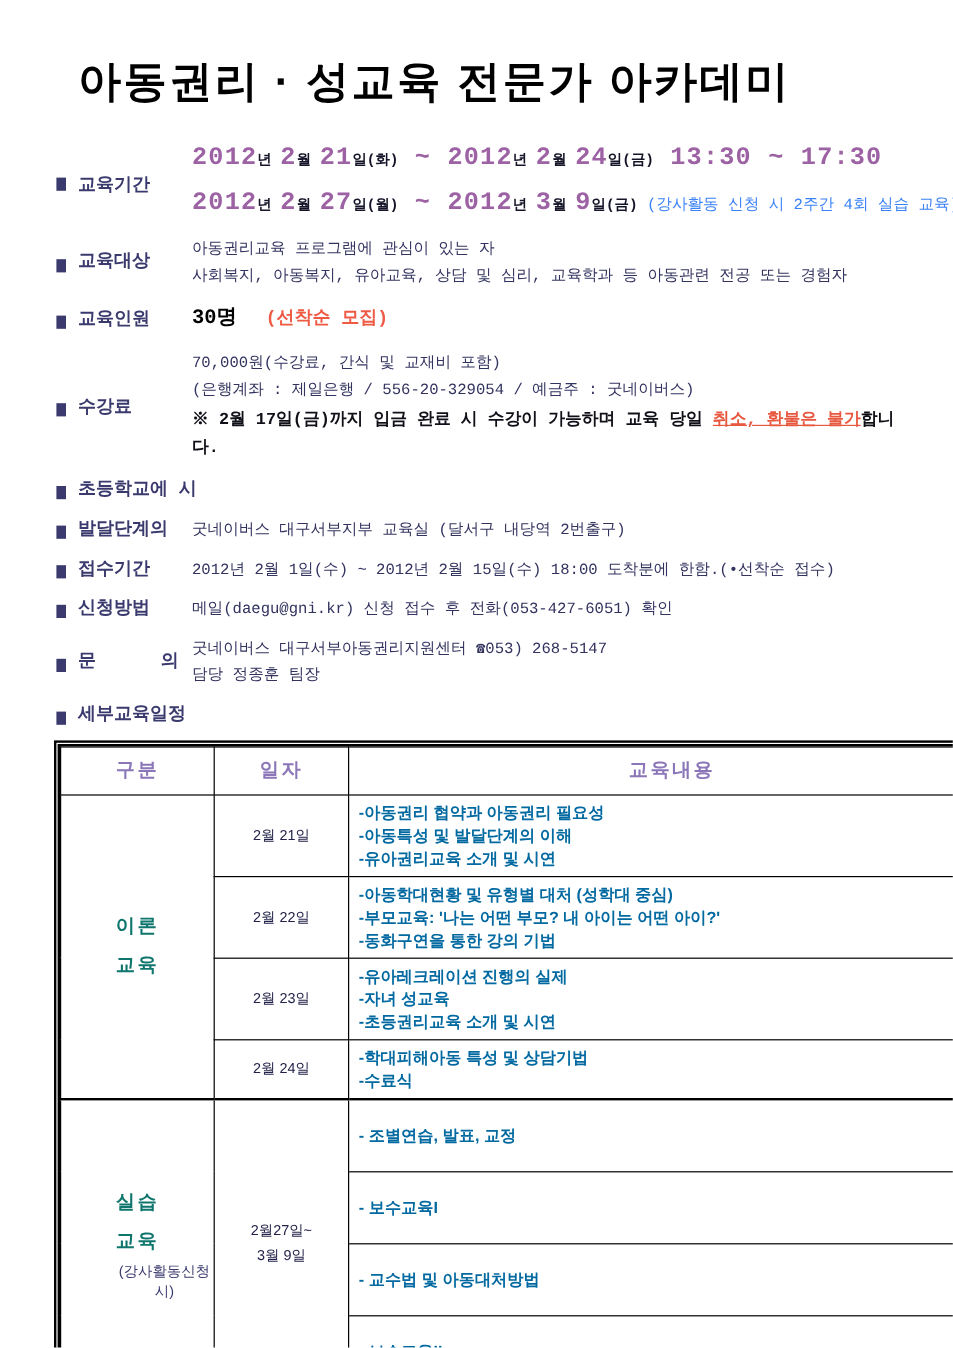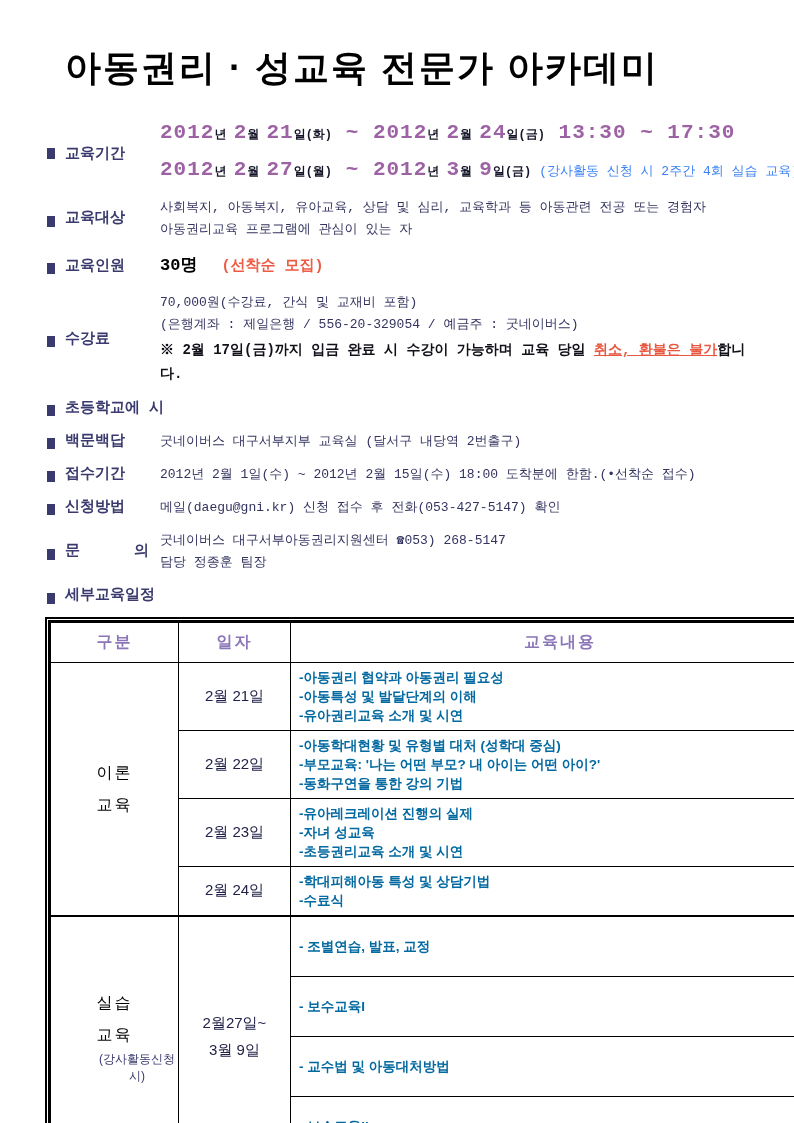--- a/index.html
+++ b/index.html
@@ -43,23 +43,23 @@
   
   .table-frame { margin-top:10px; width:790px; border:5px double #000; }
   table.schedule { width:100%; border-collapse:collapse; table-layout:fixed; }
   .schedule th, .schedule td { border:1px solid #000; }
   .schedule th {
     height:40px; font-size:16px; font-weight:bold; color:#8b76b8;
     text-align:center; letter-spacing:2px;
   }
   .col-cat { width:128px; } .col-date { width:112px; }
   td.cat { text-align:center; vertical-align:middle; }
-  .cat-line { font-size:16px; font-weight:normal; color:#000000; line-height:2.0; letter-spacing:2px; }
+  .cat-line { font-size:16px; font-weight:bold; color:#0f766e; line-height:2.0; letter-spacing:2px; }
   .cat-note { font-size:12px; font-weight:normal; color:#3a3a6e; letter-spacing:0;margin-left:45px; }
-  td.date { text-align:center; vertical-align:middle; font-size:15px; color:#22224a; }
+  td.date { text-align:center; vertical-align:middle; font-size:12px; color:#22224a; }
   .date-line { line-height:1.8; }
   td.cellc { padding:5px 8px; vertical-align:middle; }
   .content-line { font-size:13.5px; font-weight:bold; color:#0369a1; line-height:19px; white-space:nowrap; }
   tr.small-row td.cellc { height:25px; padding:20px 8px; }
   tr.group-start td { border-top:2px solid #000; }
 
   .footnote { margin-top:7px; font-size:14px; font-weight:bold; color:#101018; letter-spacing:0.5px; }
 </style>
 </head>
 <body>
@@ -78,22 +78,22 @@
       <div class="content">
         <div class="dateline"><span class="seg-num">2012</span><span class="seg-suf">년 </span><span class="seg-num">2</span><span class="seg-suf">월 </span><span class="seg-num">21</span><span class="seg-suf">일(화)</span><span class="seg-num"> ~ </span><span class="seg-num">2012</span><span class="seg-suf">년 </span><span class="seg-num">2</span><span class="seg-suf">월 </span><span class="seg-num">24</span><span class="seg-suf">일(금)</span><span class="seg-num"> 13:30 ~ 17:30</span></div>
         <div class="dateline"><span class="seg-num">2012</span><span class="seg-suf">년 </span><span class="seg-num">2</span><span class="seg-suf">월 </span><span class="seg-num">27</span><span class="seg-suf">일(월)</span><span class="seg-num"> ~ </span><span class="seg-num">2012</span><span class="seg-suf">년 </span><span class="seg-num">3</span><span class="seg-suf">월 </span><span class="seg-num">9</span><span class="seg-suf">일(금)</span><span class="seg-note"> (강사활동 신청 시 2주간 4회 실습 교육)</span></div>
       </div>
     </div>
 
     <div class="row">
       <span class="bullet"></span>
       <span class="label">교육대상</span>
       <div class="content">
+          <div>아동권리교육 프로그램에 관심이 있는 자</div>
           <div>사회복지, 아동복지, 유아교육, 상담 및 심리, 교육학과 등 아동관련 전공 또는 경험자</div>
-          <div>아동권리교육 프로그램에 관심이 있는 자</div>
         </div>
     </div>
 
     <div class="row">
       <span class="bullet"></span>
       <span class="label">교육인원</span>
       <div class="content">
         <span class="capacity-value">30명</span><span class="capacity-note">(선착순 모집)</span>
       </div>
     </div>
@@ -112,34 +112,34 @@
       </div>
     </div>
 
     <div class="row">
       <span class="bullet"></span>
       <span class="label">초등학교에 시</span>
     </div>
 
     <div class="row">
       <span class="bullet"></span>
-      <span class="label">백문백답</span>
+      <span class="label">발달단계의</span>
       <div class="content">굿네이버스 대구서부지부 교육실 (달서구 내당역 2번출구)</div>
     </div>
 
     <div class="row">
       <span class="bullet"></span>
       <span class="label">접수기간</span>
       <div class="content">2012년 2월 1일(수) ~ 2012년 2월 15일(수) 18:00 도착분에 한함.(•선착순 접수)</div>
     </div>
 
     <div class="row">
       <span class="bullet"></span>
       <span class="label">신청방법</span>
-      <div class="content">메일(daegu@gni.kr) 신청 접수 후 전화(053-427-5147) 확인</div>
+      <div class="content">메일(daegu@gni.kr) 신청 접수 후 전화(053-427-6051) 확인</div>
     </div>
 
     <div class="row">
       <span class="bullet"></span>
       <span class="label">문      의</span>
       <div class="content">
           <div>굿네이버스 대구서부아동권리지원센터 ☎053) 268-5147</div>
           <div>담당 정종훈 팀장</div>
         </div>
     </div>

